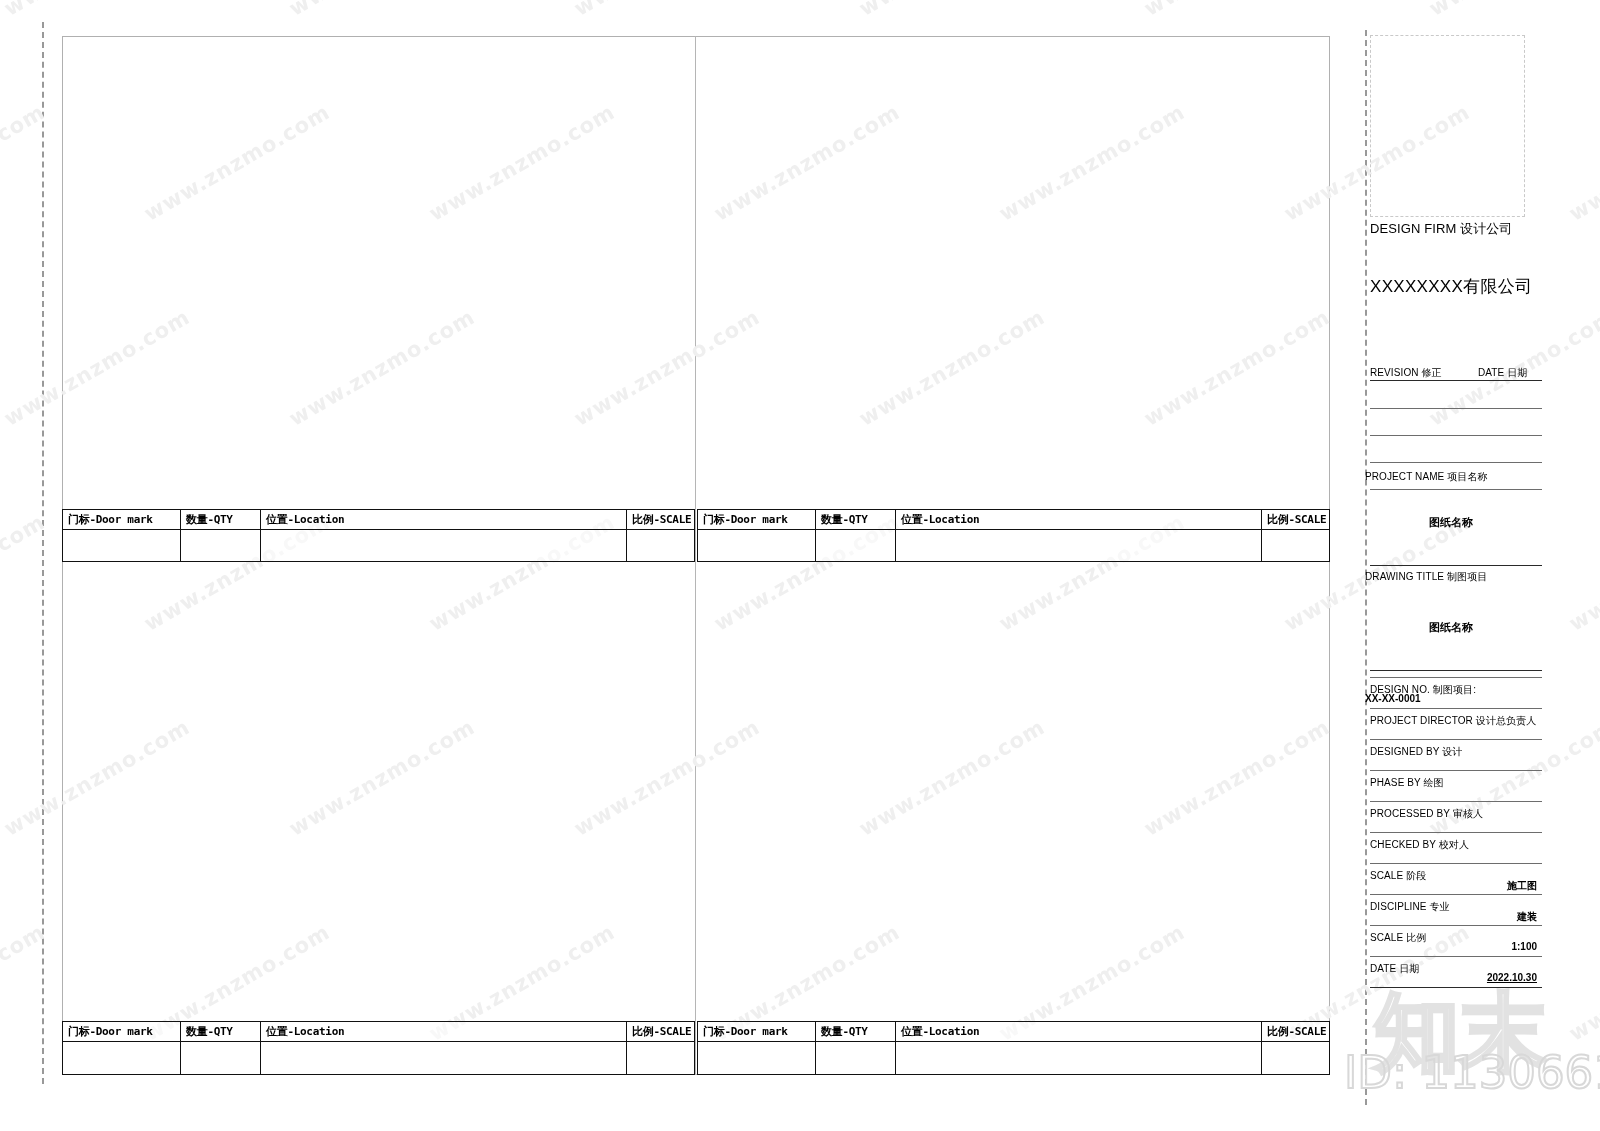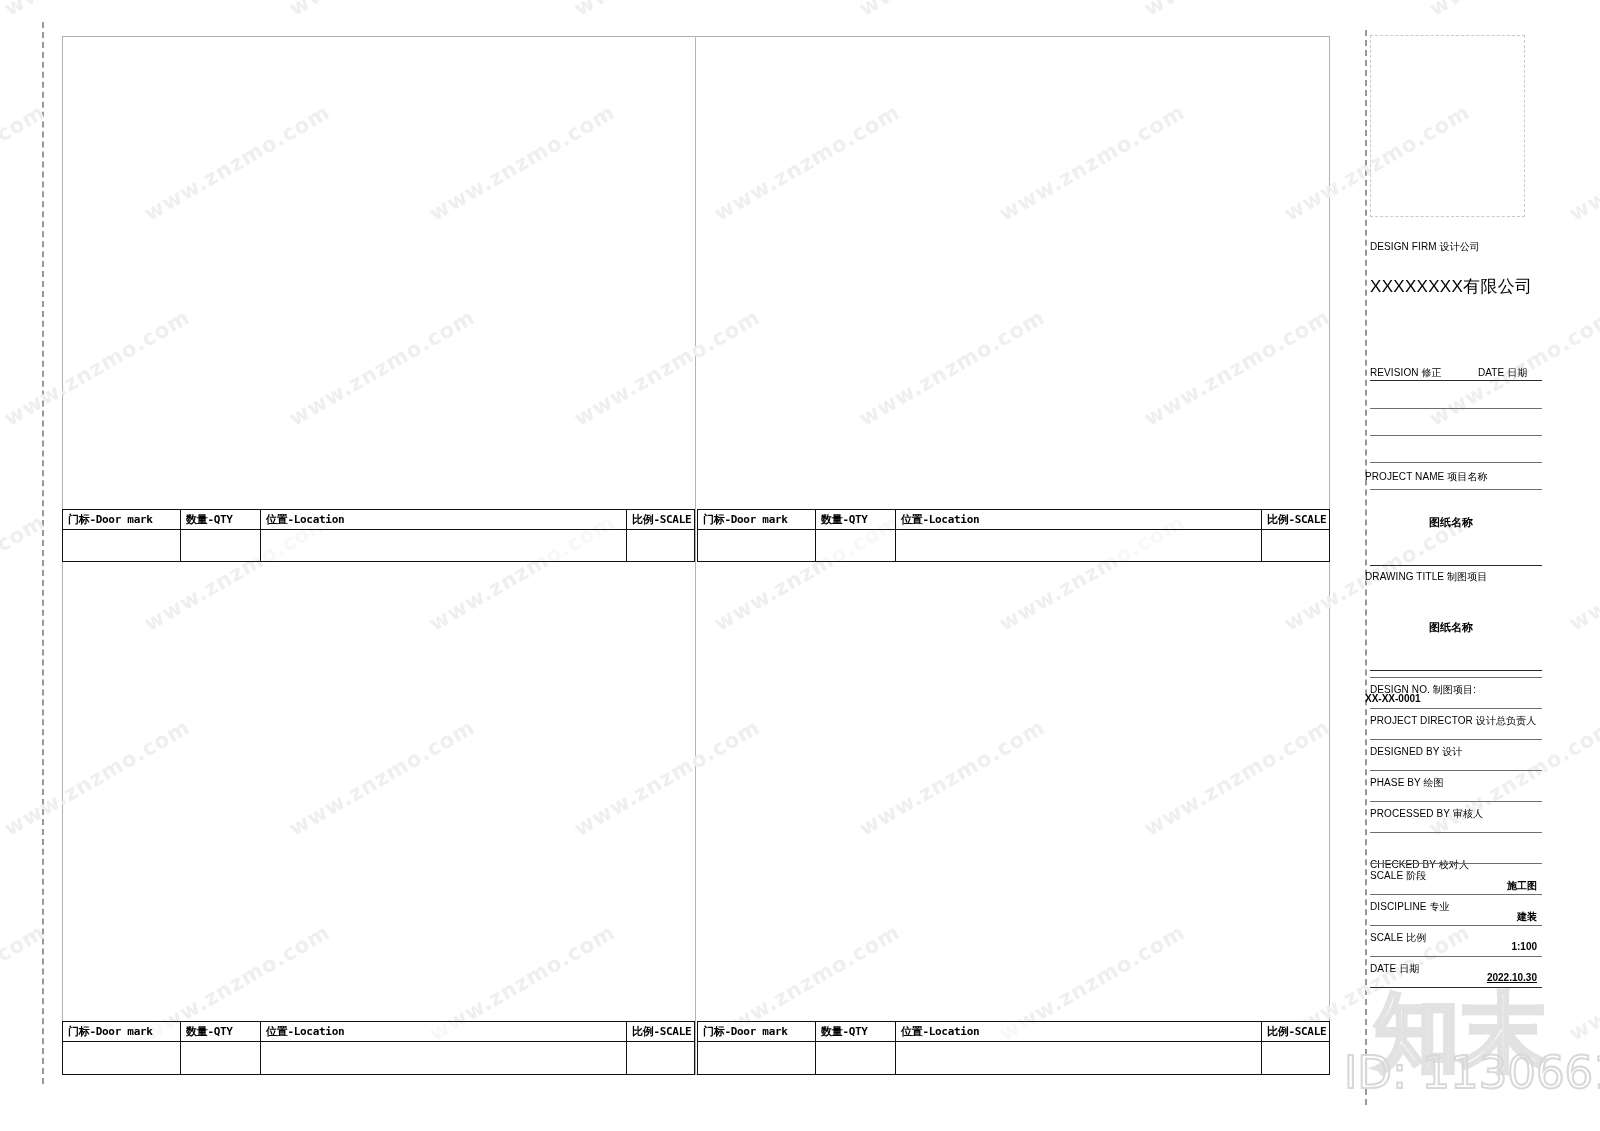--- a/index.html
+++ b/index.html
@@ -133,24 +133,23 @@
     left: 5px;
     top: 5px;
     width: 155px;
     height: 182px;
     border: 1px dashed #c9c9c9;
   }
   .tb-firm {
     position: absolute;
     left: 5px;
     top: 190px;
-    font-size: 10px;
+    font-size: 13px;
     letter-spacing: 0.1px;
     white-space: nowrap;
-    margin-top: 20px;
   }
   .tb-company {
     position: absolute;
     left: 5px;
     top: 245px;
     width: 180px;
     font-size: 17px;
     letter-spacing: 0.3px;
     white-space: nowrap;
   }
@@ -365,21 +364,21 @@
         <div class="tb-value" style="top: 663px; right: auto; left: 0px; width: 172px; ">XX-XX-0001</div>
         <div class="tb-rule" style="top: 678px;"></div>
         <div class="tb-label" style="top: 684px; left: 5px;">PROJECT DIRECTOR   设计总负责人</div>
         <div class="tb-rule" style="top: 709px;"></div>
         <div class="tb-label" style="top: 715px; left: 5px;">DESIGNED BY  设计</div>
         <div class="tb-rule" style="top: 740px;"></div>
         <div class="tb-label" style="top: 746px; left: 5px;">PHASE BY   绘图</div>
         <div class="tb-rule" style="top: 771px;"></div>
         <div class="tb-label" style="top: 777px; left: 5px;">PROCESSED BY 审核人</div>
         <div class="tb-rule" style="top: 802px;"></div>
-        <div class="tb-label" style="top: 808px; left: 5px; margin-top: 20px;">CHECKED BY   校对人</div>
+        <div class="tb-label" style="top: 808px; left: 5px;">CHECKED BY   校对人</div>
         <div class="tb-rule" style="top: 833px;"></div>
         <div class="tb-label" style="top: 839px; left: 5px;">SCALE   阶段</div>
         <div class="tb-value" style="top: 849px; right: auto; left: 0px; width: 172px; text-align: right;">施工图</div>
         <div class="tb-rule" style="top: 864px;"></div>
         <div class="tb-label" style="top: 870px; left: 5px;">DISCIPLINE   专业</div>
         <div class="tb-value" style="top: 880px; right: auto; left: 0px; width: 172px; text-align: right;">建装</div>
         <div class="tb-rule" style="top: 895px;"></div>
         <div class="tb-label" style="top: 901px; left: 5px;">SCALE   比例</div>
         <div class="tb-value" style="top: 911px; right: auto; left: 0px; width: 172px; text-align: right;">1:100</div>
         <div class="tb-rule" style="top: 926px;"></div>

